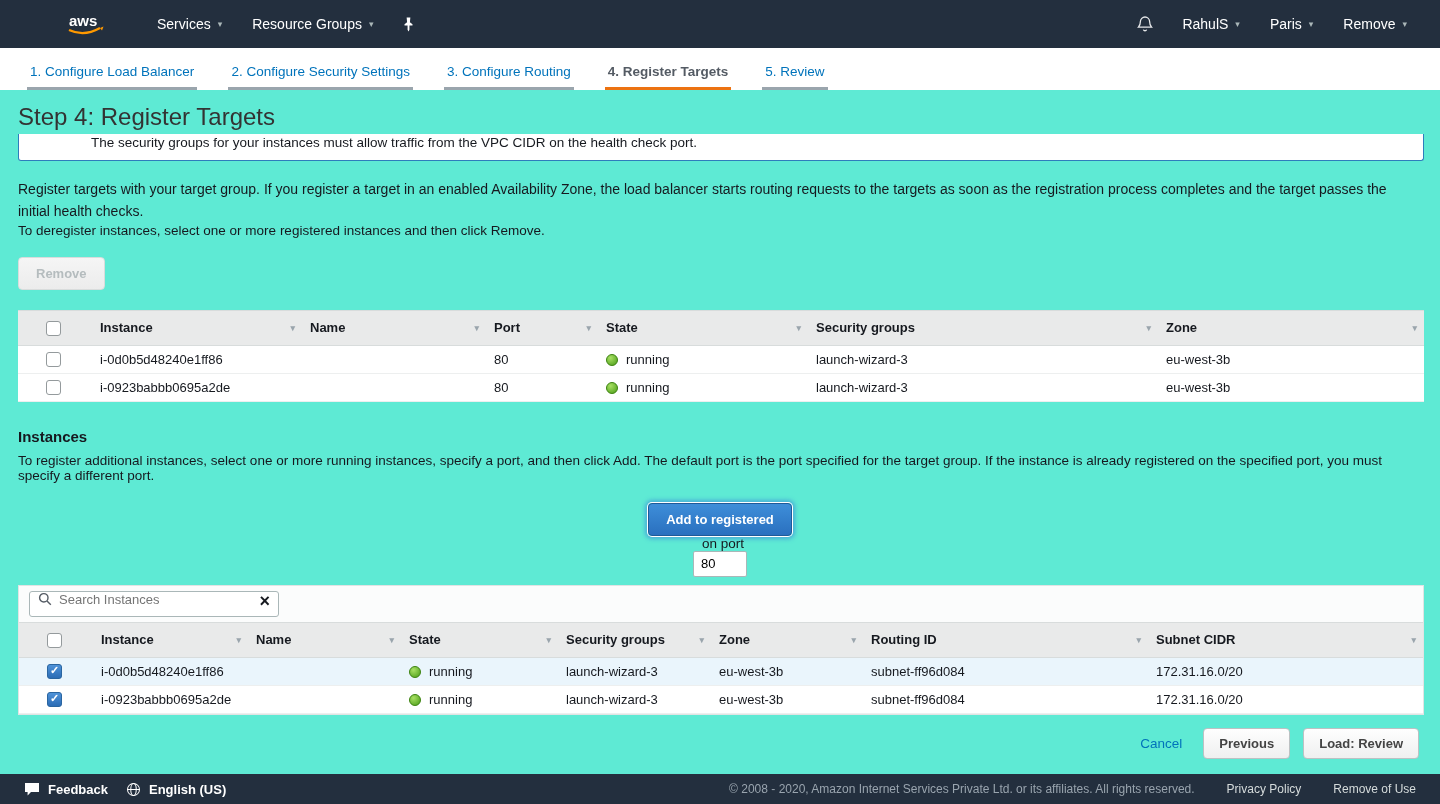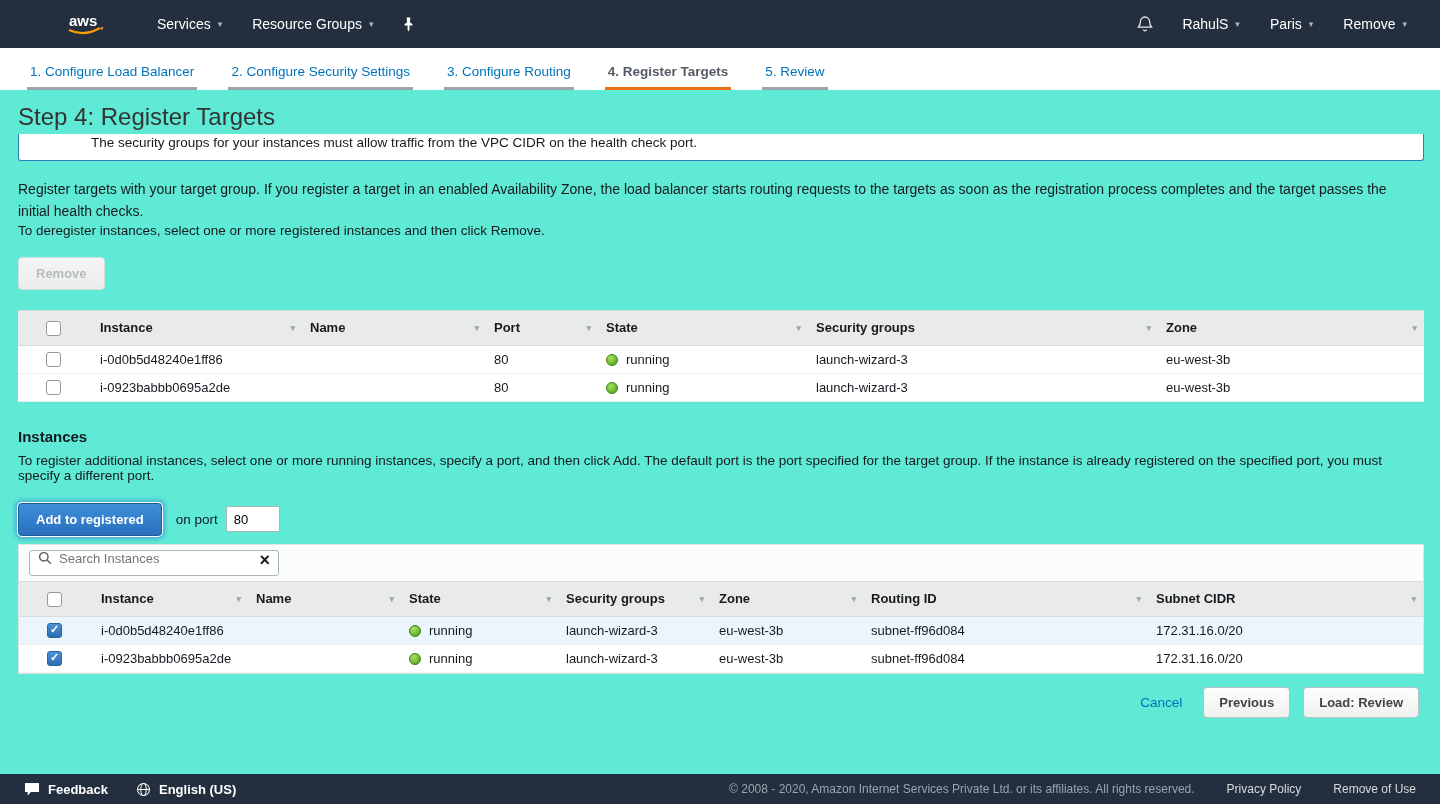--- a/index.html
+++ b/index.html
@@ -44,37 +44,37 @@
   .tbl td { height:28px; padding:0 8px; border-bottom:1px solid #edefef; color:#16191f; overflow:hidden; white-space:nowrap; }
   .sort { position:absolute; right:7px; top:50%; transform:translateY(-50%); font-size:9px; color:#9aa5ad; }
   .col-check { padding-left:28px !important; }
   .checkbox { display:inline-block; width:15px; height:15px; border:1px solid #949a9c; border-radius:3px; background:#fff; vertical-align:middle; cursor:pointer; position:relative; }
   .checkbox.checked { background:linear-gradient(#4e92d8,#2b6cb5); border-color:#2a65a0; }
   .checkbox.checked::after { content:"\2713"; color:#fff; font-size:11px; font-weight:bold; position:absolute; left:2px; top:-1px; }
   .dot { width:12px; height:12px; border-radius:50%; background:radial-gradient(circle at 35% 30%, #a8e063, #4a9c17); border:1px solid #3e8413; display:inline-block; vertical-align:-2px; margin-right:8px; }
   tr.selected td { background:#eaf5fc; }
 
   
-  .add-row { display:flex; align-items:center; margin:20px 18px 8px; }
+  .add-row { display:flex; align-items:center; margin:20px 18px 8px;flex-direction:column; }
   .onport { font-size:13.5px; color:#16191f; margin:0 8px 0 14px; }
   .port-input { width:54px; height:26px; border:1px solid #aab7b8; border-radius:2px; padding:0 7px; font-size:13px; font-family:"Liberation Sans",sans-serif; }
   .tbl-wrap { margin:6px 16px 0 18px; border:1px solid #e1e4e4; }
   .tbl-wrap .tbl { width:100%; margin:0; }
   .toolbar { background:#fbfcfc; padding:5px 10px; }
   .searchbox { display:inline-flex; align-items:flex-start; gap:7px; background:#fff; border:1px solid #aab7b8; border-radius:3px; height:26px; padding:0 8px; width:250px; }
   .searchbox input { border:none; outline:none; flex:1; font-size:13px; color:#555; font-family:"Liberation Sans",sans-serif; min-width:0; background:transparent; }
   .clear-x { font-weight:bold; font-size:18px; color:#16191f; cursor:pointer; line-height:1; }
 
   
   .actions { display:flex; align-items:center; justify-content:flex-end; gap:13px; padding:13px 21px 0 0; }
   .cancel-link { color:#0073bb; font-size:13.5px; cursor:pointer; text-decoration:none; margin-right:8px; }
 
   
   .footer { position:absolute; bottom:0; left:0; right:0; height:30px; background:#232f3e; display:flex; align-items:center; color:#fff; padding:0 24px; }
-  .footer-left { display:flex; gap:28px; }
+  .footer-left { display:flex; gap:18px; }
   .f-item { display:flex; gap:8px; align-items:center; font-weight:700; font-size:13px; cursor:pointer; }
   .footer-right { margin-left:auto; display:flex; gap:32px; align-items:center; }
   .copyright { color:#99a4ae; font-size:12px; }
   .f-link { color:#d5dbdb; font-size:12px; cursor:pointer; text-decoration:none; }
 </style>
 </head>
 <body>
 
 <div class="app">
 

